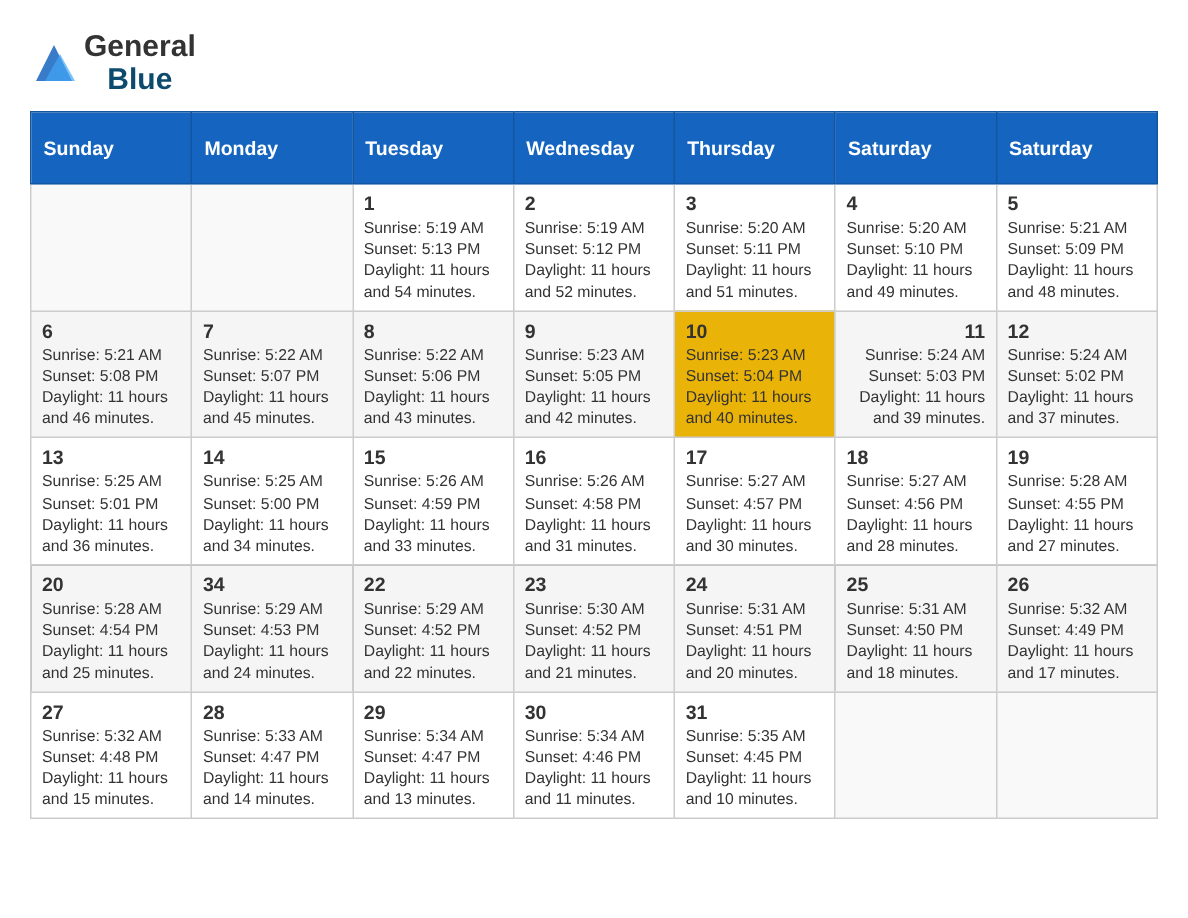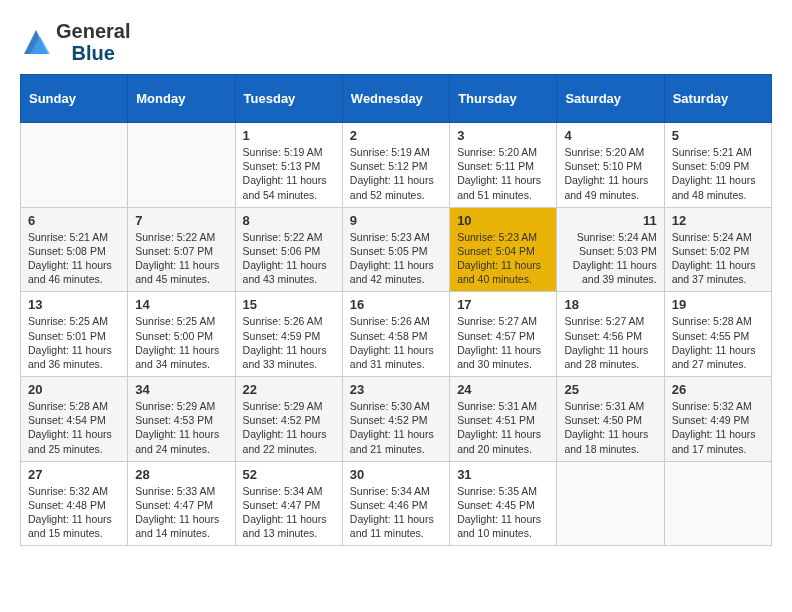--- a/index.html
+++ b/index.html
@@ -237,21 +237,21 @@
       <tr style="background: rgb(255, 255, 255); border-radius: 26px;">
         <td>
           <span class="day-number">27</span>
           <div class="day-info">Sunrise: 5:32 AM<br>Sunset: 4:48 PM<br>Daylight: 11 hours and 15 minutes.</div>
         </td>
         <td>
           <span class="day-number">28</span>
           <div class="day-info">Sunrise: 5:33 AM<br>Sunset: 4:47 PM<br>Daylight: 11 hours and 14 minutes.</div>
         </td>
         <td>
-          <span class="day-number">52</span>
+          <span class="day-number">29</span>
           <div class="day-info">Sunrise: 5:34 AM<br>Sunset: 4:47 PM<br>Daylight: 11 hours and 13 minutes.</div>
         </td>
         <td>
           <span class="day-number">30</span>
           <div class="day-info">Sunrise: 5:34 AM<br>Sunset: 4:46 PM<br>Daylight: 11 hours and 11 minutes.</div>
         </td>
         <td>
           <span class="day-number">31</span>
           <div class="day-info">Sunrise: 5:35 AM<br>Sunset: 4:45 PM<br>Daylight: 11 hours and 10 minutes.</div>
         </td>

